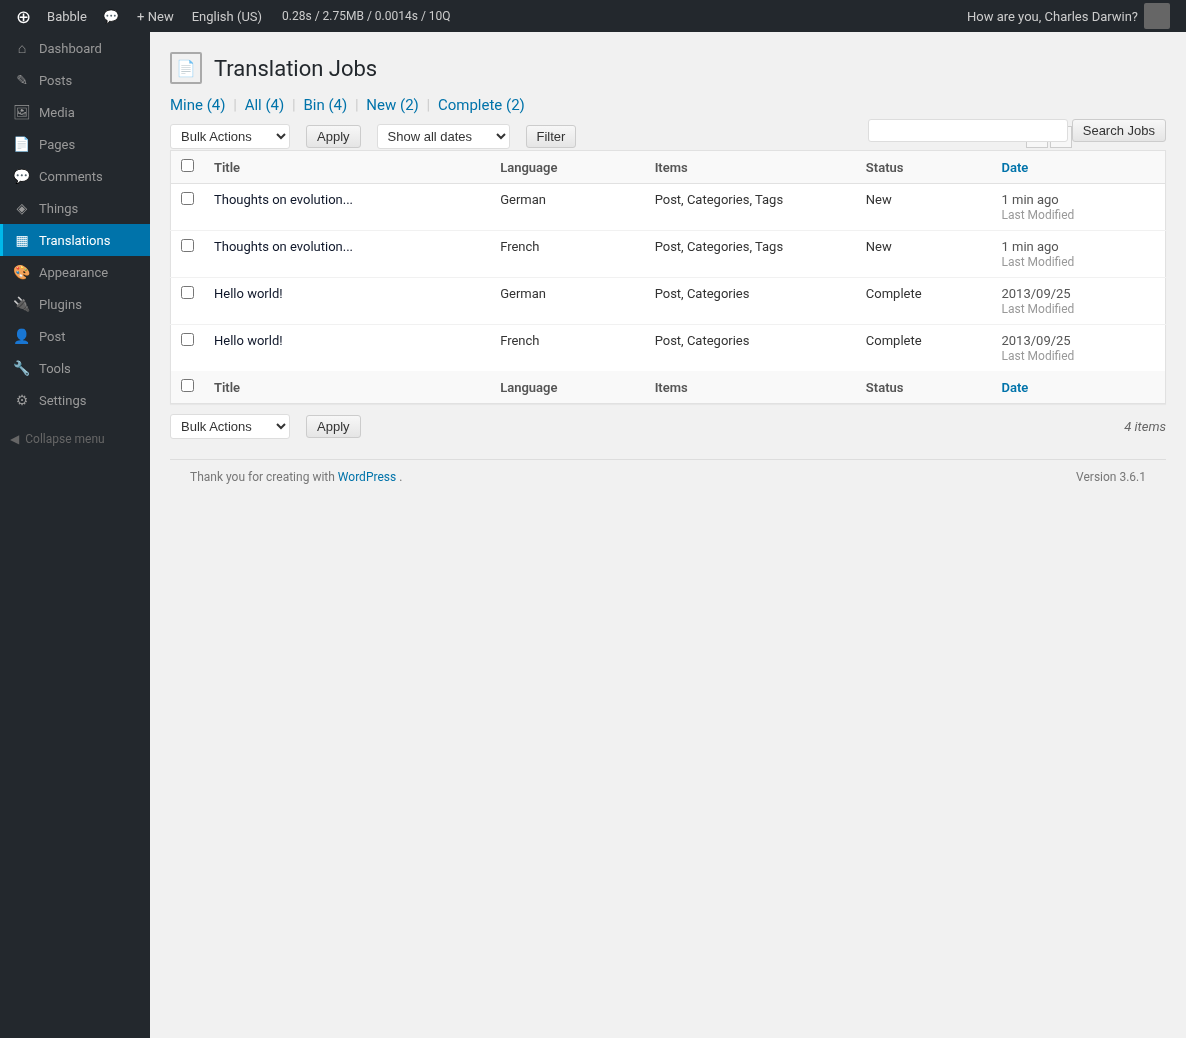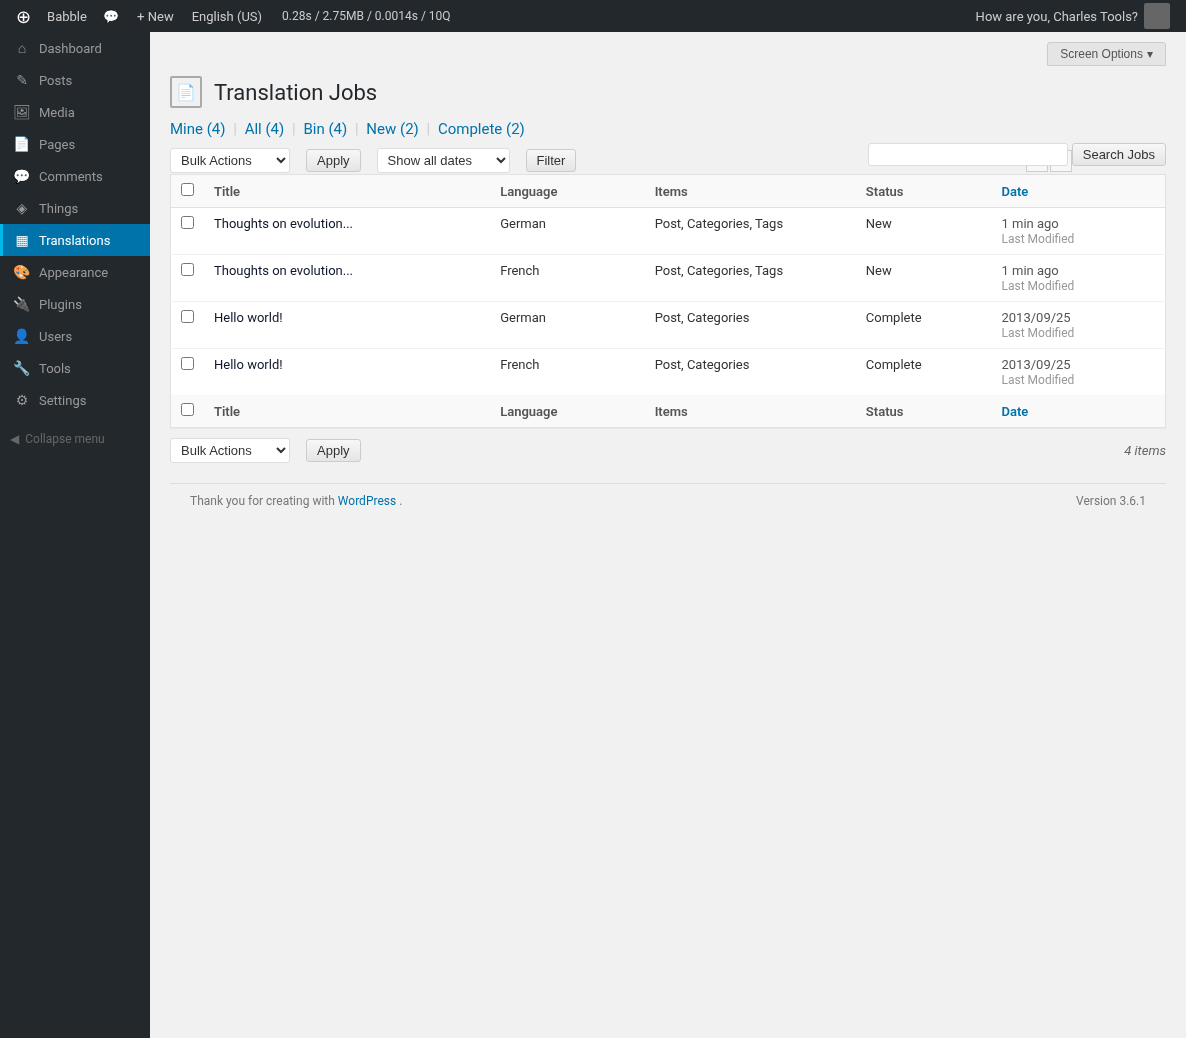--- a/index.html
+++ b/index.html
@@ -179,21 +179,21 @@
     <span>+ New</span>
   </div>
   <div class="admin-bar-item">
     <span>English (US)</span>
   </div>
   <div class="admin-bar-stats">
     <span>0.28s / 2.75MB / 0.0014s / 10Q</span>
   </div>
   <div class="admin-bar-right">
     <div class="admin-bar-user">
-      <span>How are you, Charles Tools?</span>
+      <span>How are you, Charles Darwin?</span>
       <div class="admin-bar-avatar" style="background: #666; border-radius: 2px;"></div>
     </div>
   </div>
 </div>
 
 <div id="wrapper">
 
   <div id="sidebar">
     <div class="sidebar-item">
       <span class="icon">⌂</span>
@@ -226,44 +226,38 @@
     <div class="sidebar-item">
       <span class="icon">🎨</span>
       <span>Appearance</span>
     </div>
     <div class="sidebar-item">
       <span class="icon">🔌</span>
       <span>Plugins</span>
     </div>
     <div class="sidebar-item">
       <span class="icon">👤</span>
-      <span>Users</span>
+      <span>Post</span>
     </div>
     <div class="sidebar-item">
       <span class="icon">🔧</span>
       <span>Tools</span>
     </div>
     <div class="sidebar-item">
       <span class="icon">⚙</span>
       <span>Settings</span>
     </div>
     <div class="sidebar-collapse">
       <span>◀</span>
       <span>Collapse menu</span>
     </div>
   </div>
 
   <div id="main">
 
-    <div class="screen-options-bar">
-      <button class="screen-options-btn">
-        <span>Screen Options</span>
-        <span>▾</span>
-      </button>
-    </div>
 
     <div class="page-header">
       <div class="page-icon">
         <span>📄</span>
       </div>
       <h1 class="page-title">Translation Jobs</h1>
     </div>
 
     <div class="filter-nav">
       <a href="#">

